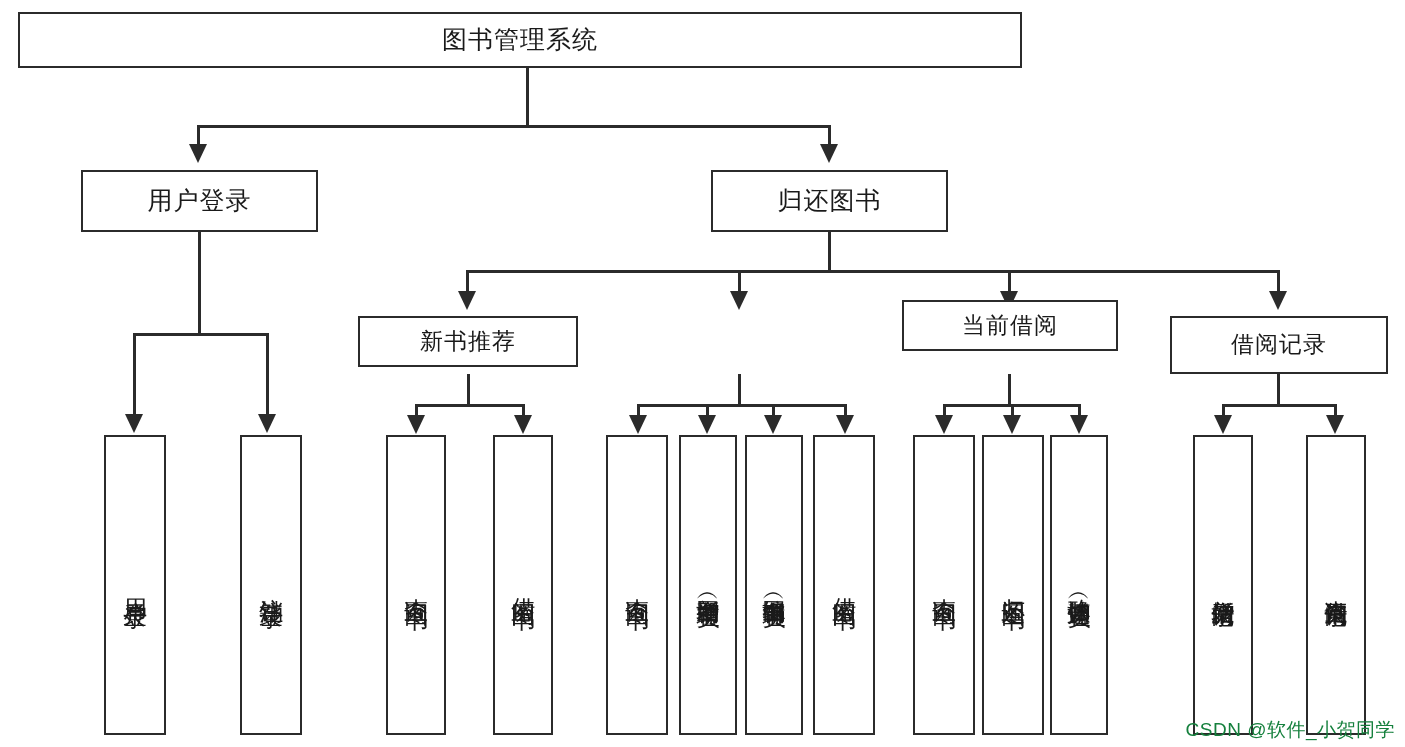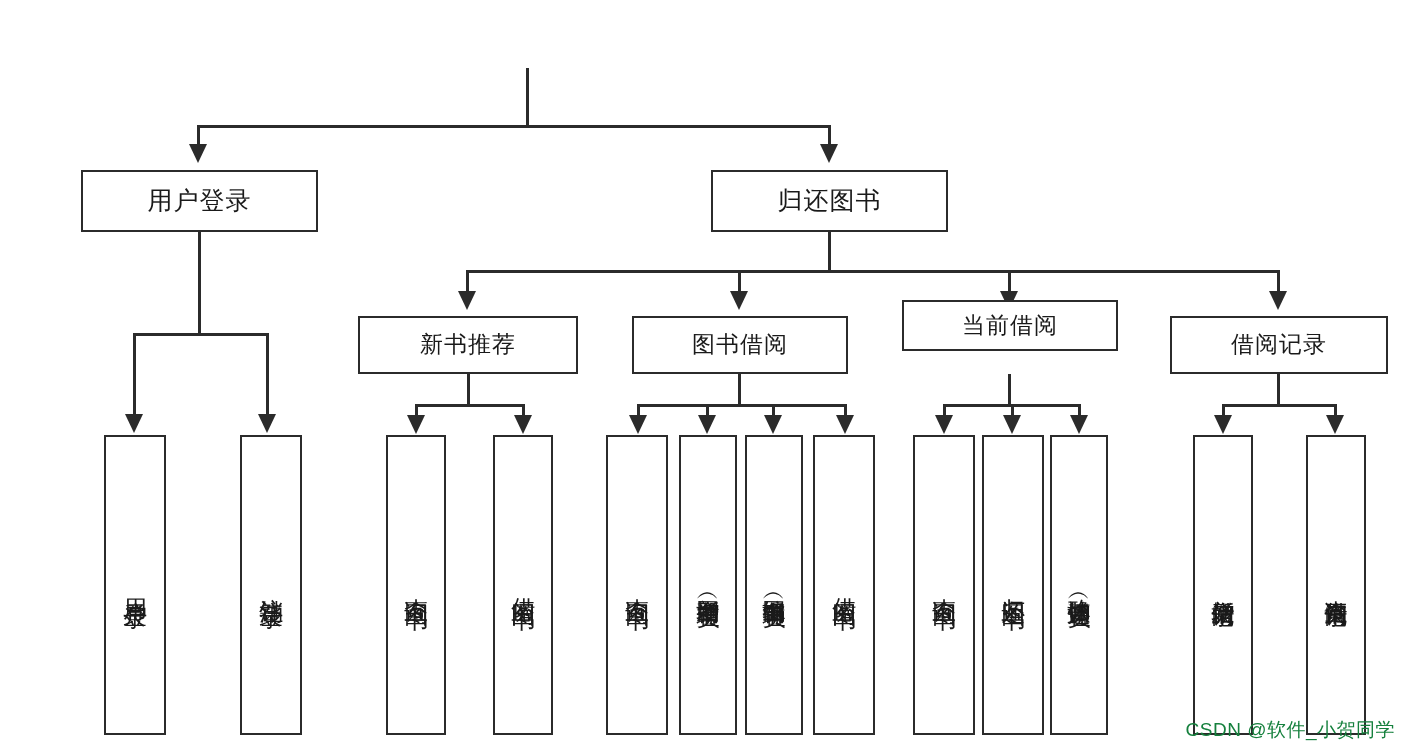--- a/index.html
+++ b/index.html
@@ -85,20 +85,23 @@
     letter-spacing: 0.5px;
     white-space: nowrap;
     pointer-events: none;
   }
 </style>
 </head>
 <body>
 
 <div id="canvas">
 
+  <div class="node horiz" style="left:18px; top:12px; width:1004px; height:56px;">
+    <span class="label">图书管理系统</span>
+  </div>
 
   <div class="vline" style="left:526px; top:68px; width:3px; height:59px;"></div>
 
   <div class="hline" style="left:197px; top:125px; width:633px; height:3px;"></div>
 
   <div class="vline" style="left:197px; top:125px; width:3px; height:20px;"></div>
   <div class="arrow" style="left:189px; top:144px;"></div>
 
   <div class="vline" style="left:828px; top:125px; width:3px; height:20px;"></div>
   <div class="arrow" style="left:820px; top:144px;"></div>
@@ -121,25 +124,22 @@
   <div class="hline" style="left:466px; top:270px; width:814px; height:3px;"></div>
   <div class="vline" style="left:466px; top:270px; width:3px; height:22px;"></div>
   <div class="arrow" style="left:458px; top:291px;"></div>
   <div class="vline" style="left:738px; top:270px; width:3px; height:22px;"></div>
   <div class="arrow" style="left:730px; top:291px;"></div>
   <div class="vline" style="left:1008px; top:270px; width:3px; height:22px;"></div>
   <div class="arrow" style="left:1000px; top:291px;"></div>
   <div class="vline" style="left:1277px; top:270px; width:3px; height:22px;"></div>
   <div class="arrow" style="left:1269px; top:291px;"></div>
 
-  <div class="node horiz lvl3" style="left:358px; top:316px; width:220px; height:58px;">
+  <div class="node horiz lvl3" style="left:358px; top:316px; width:220px; height:51px;">
     <span class="label">新书推荐</span>
-  </div>
-  <div class="node horiz lvl3" style="left:632px; top:316px; width:216px; height:58px;">
-    <span class="label">图书借阅</span>
   </div>
   <div class="node horiz lvl3" style="left:902px; top:300px; width:216px; height:51px;">
     <span class="label">当前借阅</span>
   </div>
   <div class="node horiz lvl3" style="left:1170px; top:316px; width:218px; height:58px;">
     <span class="label">借阅记录</span>
   </div>
 
   <div class="vline" style="left:467px; top:374px; width:3px; height:32px;"></div>
   <div class="hline" style="left:415px; top:404px; width:110px; height:3px;"></div>

